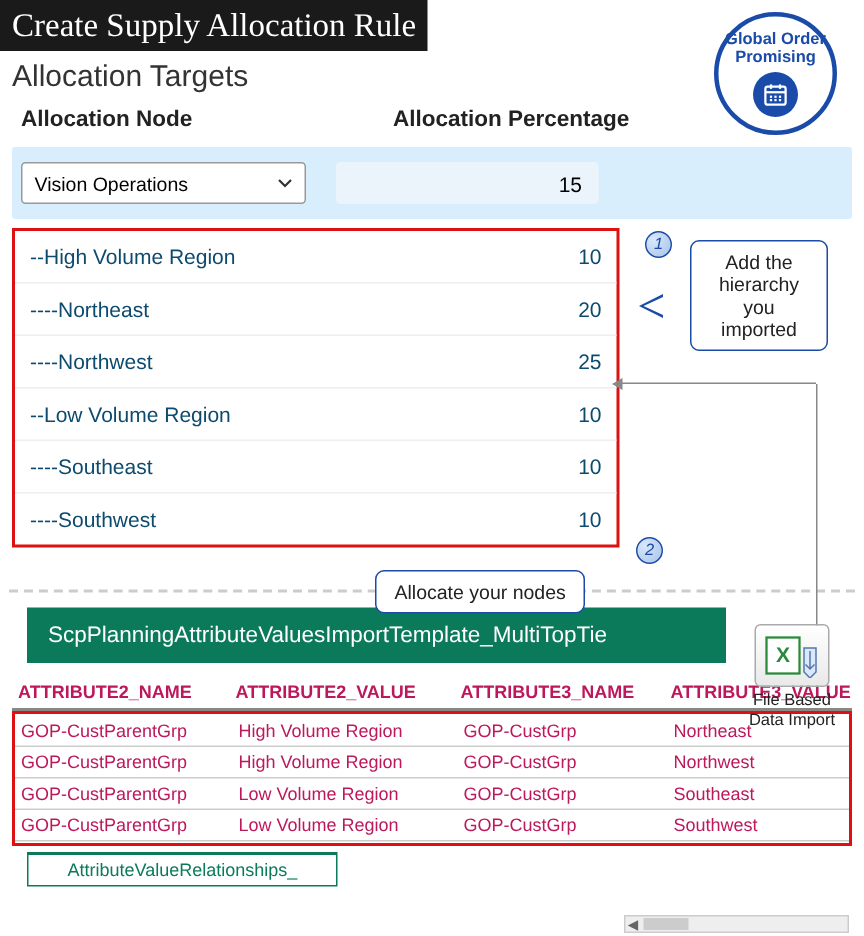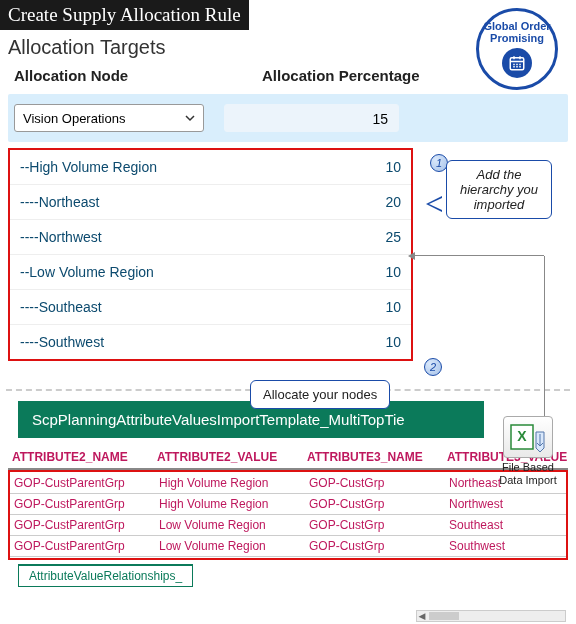--- a/index.html
+++ b/index.html
@@ -10,21 +10,21 @@
     background: #fff;
     width: 576px;
     height: 624px;
     overflow: hidden;
     position: relative;
   }
   .title-bar {
     background: #1a1a1a;
     color: #fff;
     font-family: "Times New Roman", serif;
-    font-size: 19px;
+    font-size: 22px;
     padding: 4px 8px;
     display: inline-block;
   }
   .subtitle {
     font-size: 20px;
     color: #333;
     padding: 6px 8px 4px 8px;
   }
   .badge {
     position: absolute;
@@ -103,21 +103,21 @@
   .callout {
     position: absolute;
     background: #fff;
     border: 1px solid #1a4ba8;
     border-radius: 6px;
     padding: 6px 12px;
     font-size: 13px;
     text-align: center;
     color: #222;
   }
-  .callout.c1 { top: 160px; right: 24px; width: 106px; font-style: italic; }
+  .callout.c1 { top: 160px; right: 24px; width: 92px; }
   .callout.c2 { top: 380px; left: 250px; }
 
   .num-marker {
     position: absolute;
     width: 18px; height: 18px;
     border: 1px solid #1a4ba8;
     border-radius: 50%;
     background: radial-gradient(circle at 30% 30%, #d9e8fb, #a7c2e8);
     font-size: 11px;
     display: flex; align-items: center; justify-content: center;
@@ -209,21 +209,21 @@
   .dtable .c2w { flex: 0 0 150px; }
   .dtable .c3w { flex: 0 0 140px; }
   .dtable .c4w { flex: 1; }
   .redbox2 { border: 2px solid #d11; padding: 1px 0; }
 
   .sheet-tab {
     margin: 4px 0 0 18px;
     display: inline-block;
     border: 1px solid #0b7a5a;
     border-top: 2px solid #0b7a5a;
-    padding: 3px 10px;
+    padding: 3px 26px;
     font-size: 12px;
     color: #0b7a5a;
     background: #fff;
   }
   .scrollbar {
     position: absolute;
     bottom: 2px; right: 10px;
     width: 150px; height: 12px;
     background: #eee;
     border: 1px solid #ccc;

